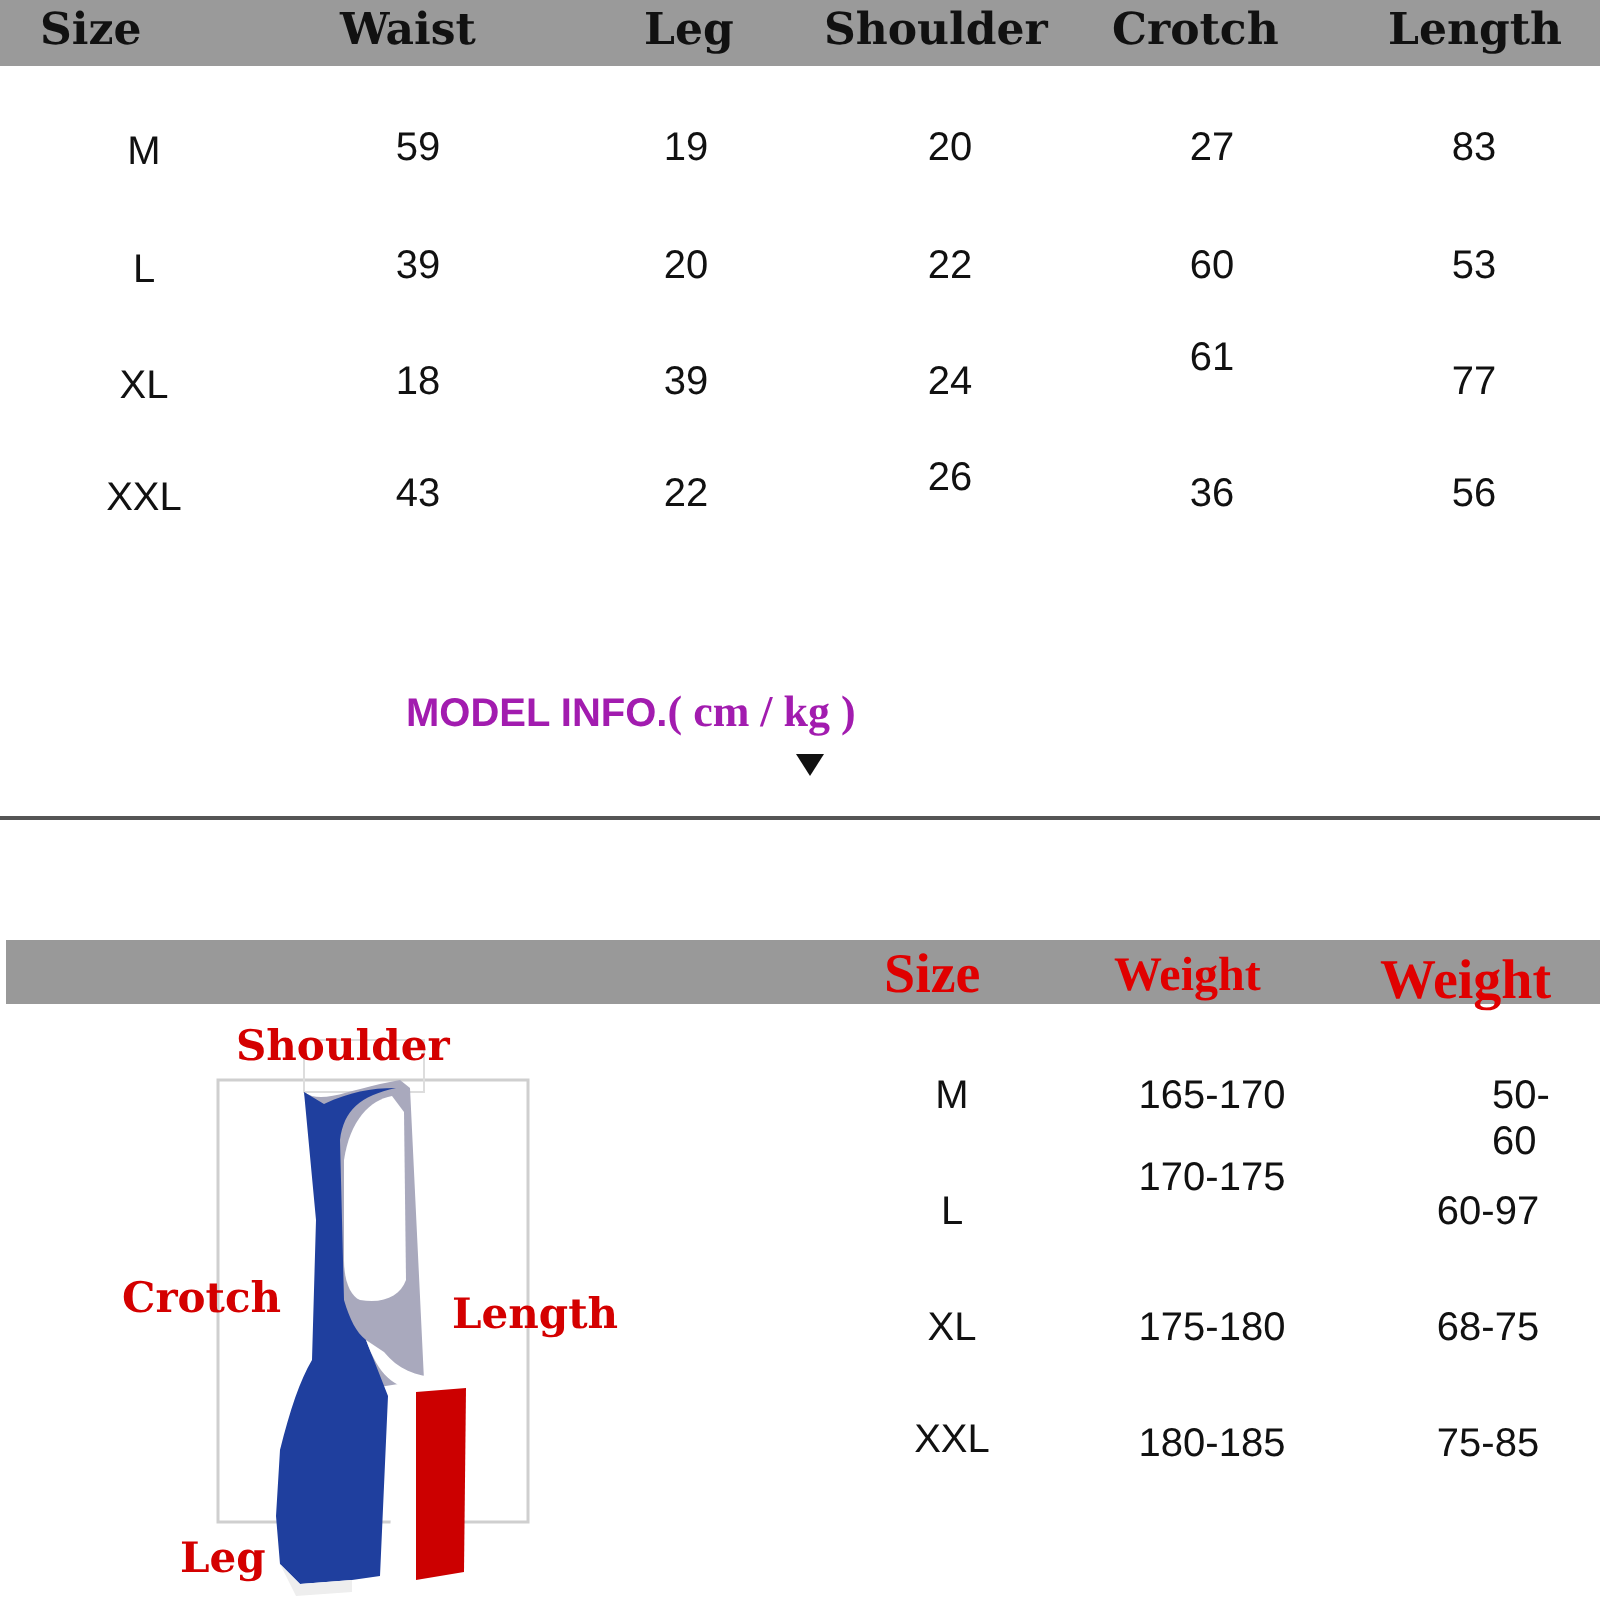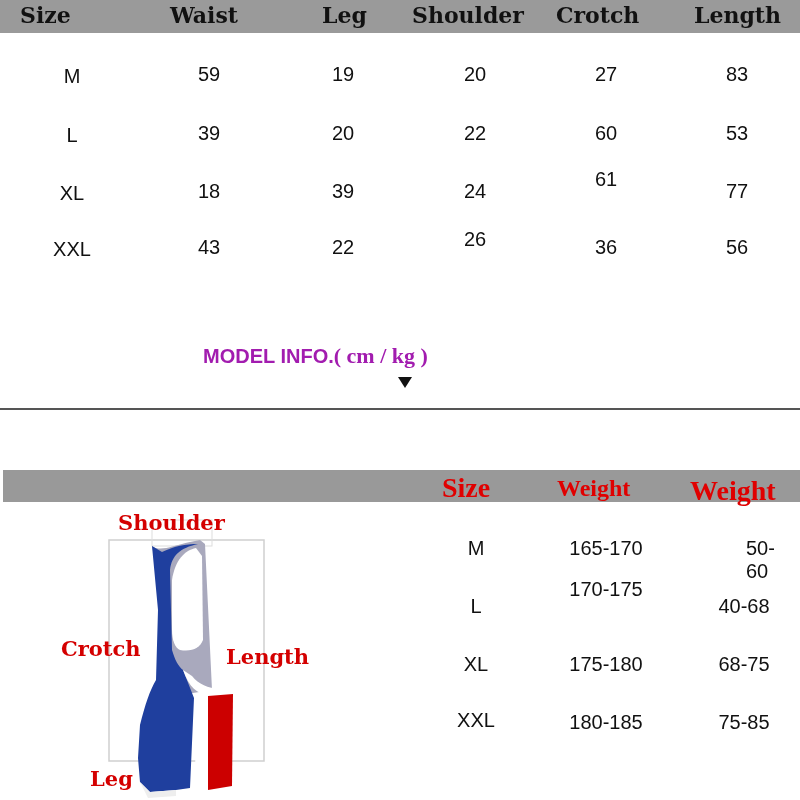--- a/index.html
+++ b/index.html
@@ -75,21 +75,21 @@
 
 <div>
   <div>
     <span class="cell" style="left:476px;top:537px">M</span>
     <span class="cell" style="left:606px;top:537px">165-170</span>
     <span class="cell" style="left:764px;top:537px">50-60</span>
   </div>
   <div>
     <span class="cell" style="left:476px;top:595px">L</span>
     <span class="cell" style="left:606px;top:578px">170-175</span>
-    <span class="cell" style="left:744px;top:595px">40-68</span>
+    <span class="cell" style="left:744px;top:595px">60-97</span>
   </div>
   <div>
     <span class="cell" style="left:476px;top:653px">XL</span>
     <span class="cell" style="left:606px;top:653px">175-180</span>
     <span class="cell" style="left:744px;top:653px">68-75</span>
   </div>
   <div>
     <span class="cell" style="left:476px;top:709px">XXL</span>
     <span class="cell" style="left:606px;top:711px">180-185</span>
     <span class="cell" style="left:744px;top:711px">75-85</span>

